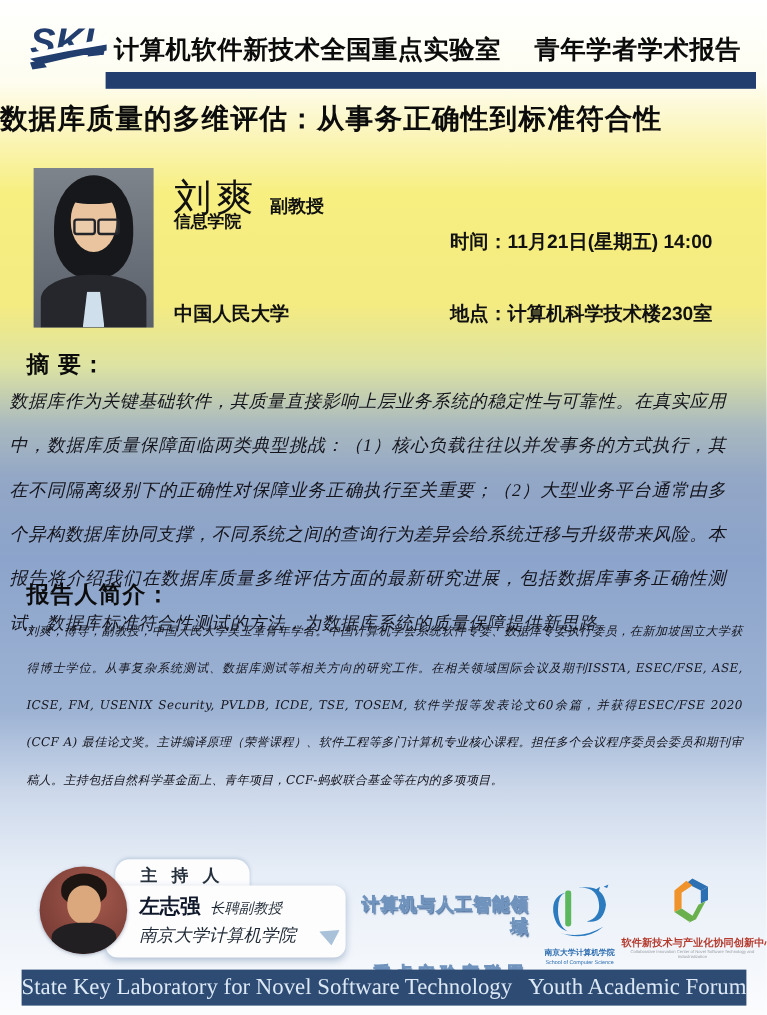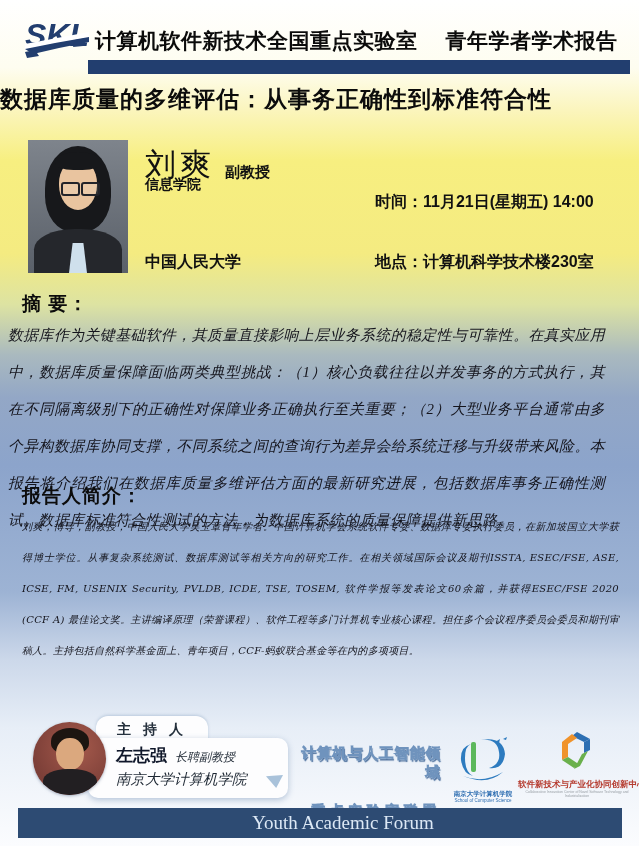--- a/index.html
+++ b/index.html
@@ -166,17 +166,18 @@
       <polygon points="36,9 36,20 30,23 30,12" fill="#2d6fb3"></polygon>
       <polygon points="18,4 8,12 8,30 14,27 14,14 23,8" fill="#f0932b"></polygon>
       <polygon points="8,30 20,38 26,35 14,27" fill="#6ab04c"></polygon>
       <polygon points="28,24 34,21 26,36 20,39" fill="#6ab04c"></polygon>
     </svg>
     <div class="t1">软件新技术与产业化协同创新中心</div>
     <div class="t2">Collaborative Innovation Center of Novel Software Technology and Industrialization</div>
   </div>
 
   <div class="abs footer-bar">
+    <span>State Key Laboratory for Novel Software Technology</span>
       <span class="fgap"></span>
       <span>Youth  Academic Forum</span>
   </div>
 
 </div>
 
 </body></html>

